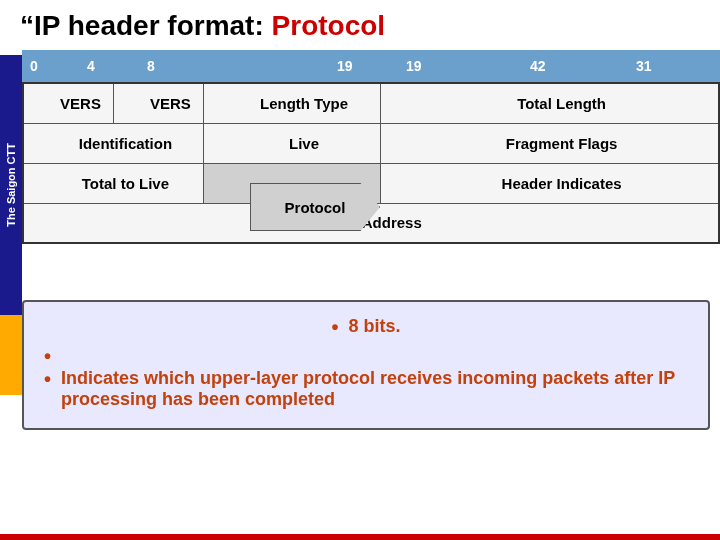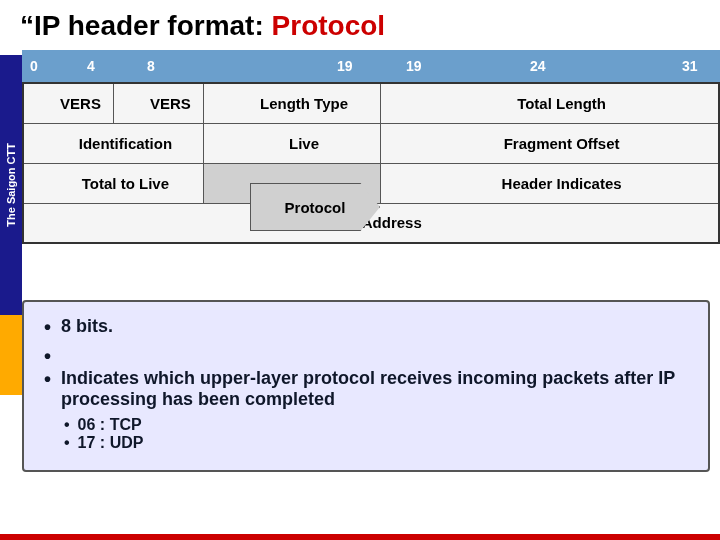--- a/index.html
+++ b/index.html
@@ -109,24 +109,25 @@
       padding: 14px 20px 12px 20px;
       z-index: 20;
     }
     .info-box ul {
       list-style: none;
       padding: 0;
     }
     .info-box > ul > li {
       font-size: 18px;
       font-weight: bold;
-      color: #0f172a;
+      color: #c2410c;
       margin-bottom: 6px;
       display: flex;
       align-items: flex-start;
+      justify-content: center;
     }
     .info-box > ul > li::before {
       content: "•";
       margin-right: 10px;
       font-size: 20px;
       flex-shrink: 0;
     }
     .info-box .sub-list {
       margin-top: 6px;
       margin-left: 20px;
@@ -198,22 +199,22 @@
 </div>
 
 <div class="header-table-container">
 
   <div class="num-row">
     <span class="num-cell" style="left:8px">0</span>
     <span class="num-cell" style="left:65px">4</span>
     <span class="num-cell" style="left:125px">8</span>
     <span class="num-cell" style="left:315px">19</span>
     <span class="num-cell" style="left:384px">19</span>
-    <span class="num-cell" style="left:508px">24</span>
-    <span class="num-cell" style="left:660px">31</span>
+    <span class="num-cell" style="left:508px">42</span>
+    <span class="num-cell" style="left:614px">31</span>
   </div>
 
   <table class="ip-table">
     <colgroup>
       <col style="width:60px">
       <col style="width:60px">
       <col style="width:130px">
       <col style="width:248px">
     </colgroup>
 
@@ -221,21 +222,21 @@
         <tr>
       <td>VERS</td>
       <td>VERS</td>
       <td>Length Type</td>
       <td>Total Length</td>
     </tr>
 
     <tr>
       <td colspan="2">Identification</td>
       <td>Live</td>
-      <td>Fragment  Offset</td>
+      <td>Fragment  Flags</td>
     </tr>
 
     <tr>
       <td colspan="2">Total to Live</td>
       <td style="background:#d0d0d0; position:relative; overflow:visible;"></td>
       <td>Header Indicates</td>
     </tr>
 
     <tr>
       <td colspan="4">IP Address</td>
@@ -251,23 +252,19 @@
 <div class="info-box">
   <ul>
     <li>
       <span>8 bits.</span>
     </li>
     <li style="display:block; padding-left:0;">
       <span style="display:flex; align-items:flex-start;">
         <span style="margin-right:10px; font-size:20px;">•</span>
         <span>Indicates which upper-layer protocol receives incoming packets after IP processing has been completed</span>
       </span>
-      <ul class="sub-list">
-        <li>06 : TCP</li>
-        <li>17 : UDP</li>
-      </ul>
     </li>
   </ul>
 </div>
 
 <div class="left-accent"></div>
 
 <div class="bottom-accent"></div>
 
 </body></html>

